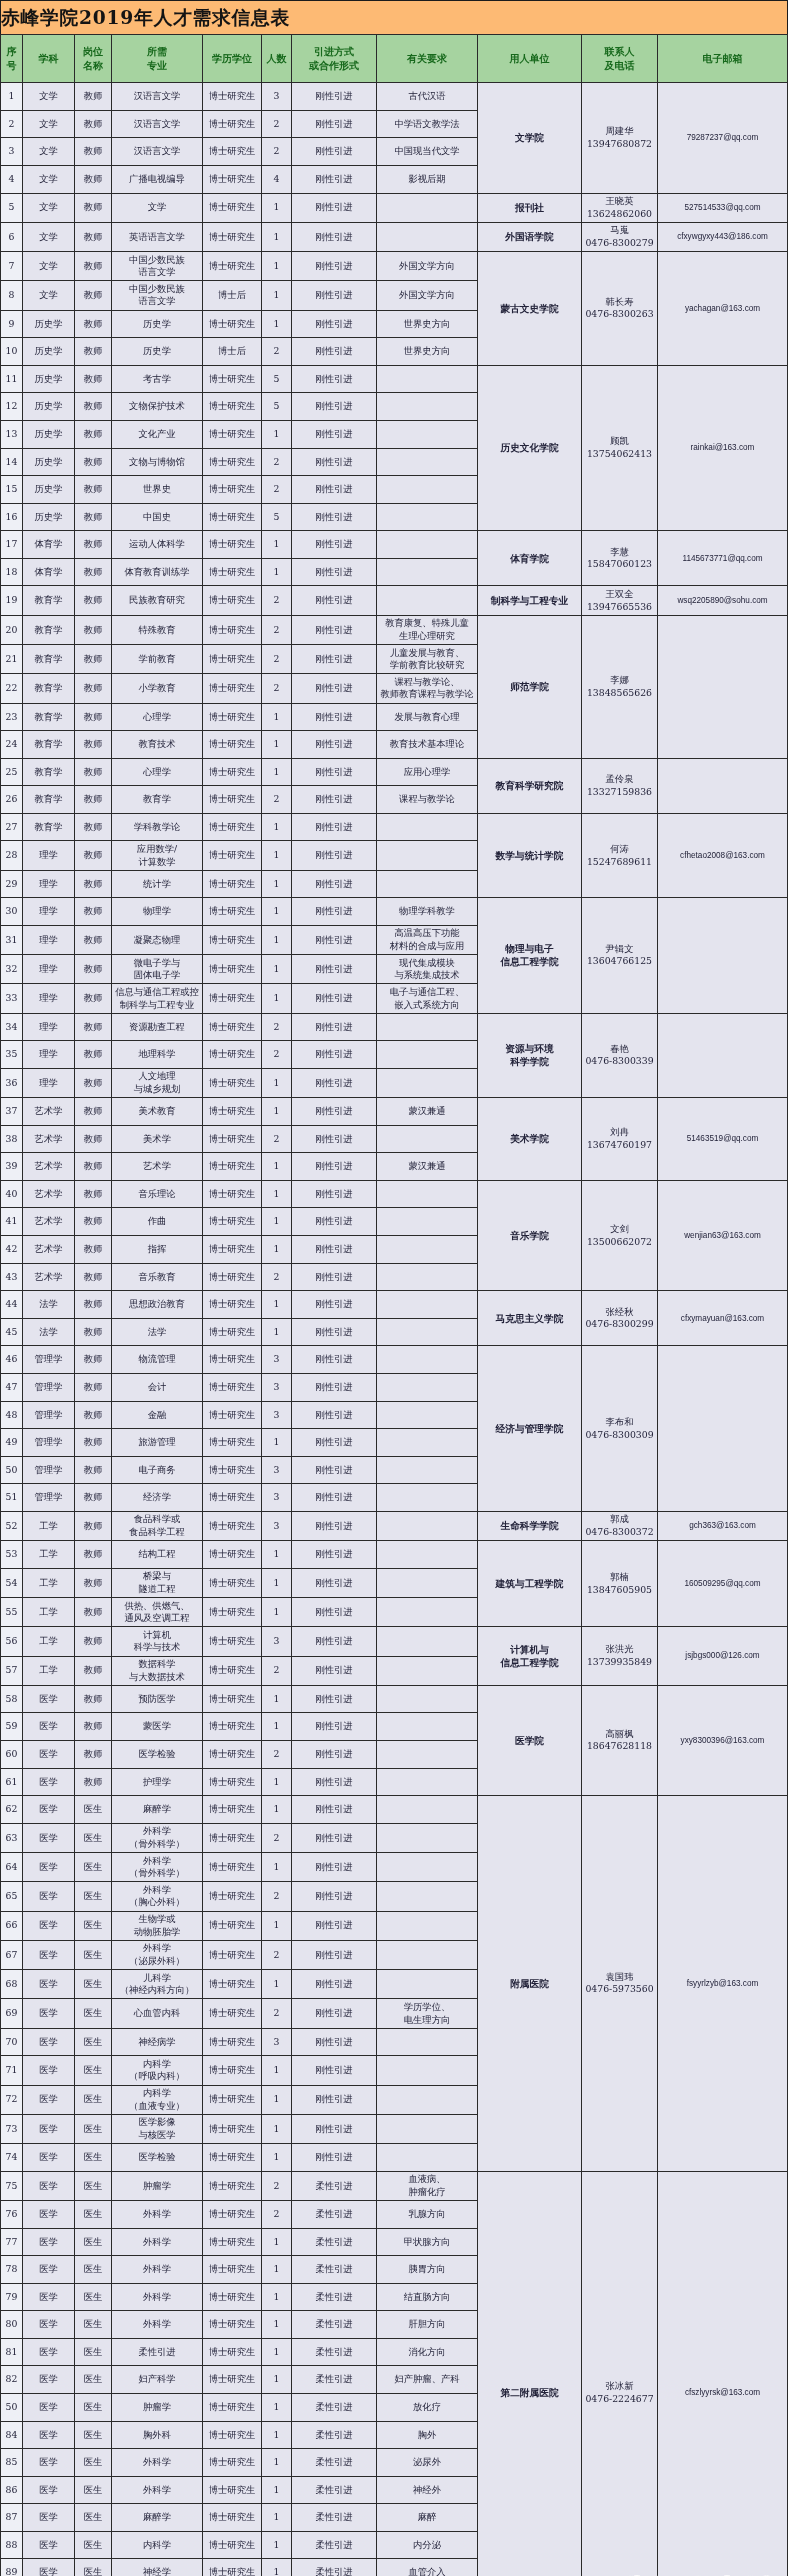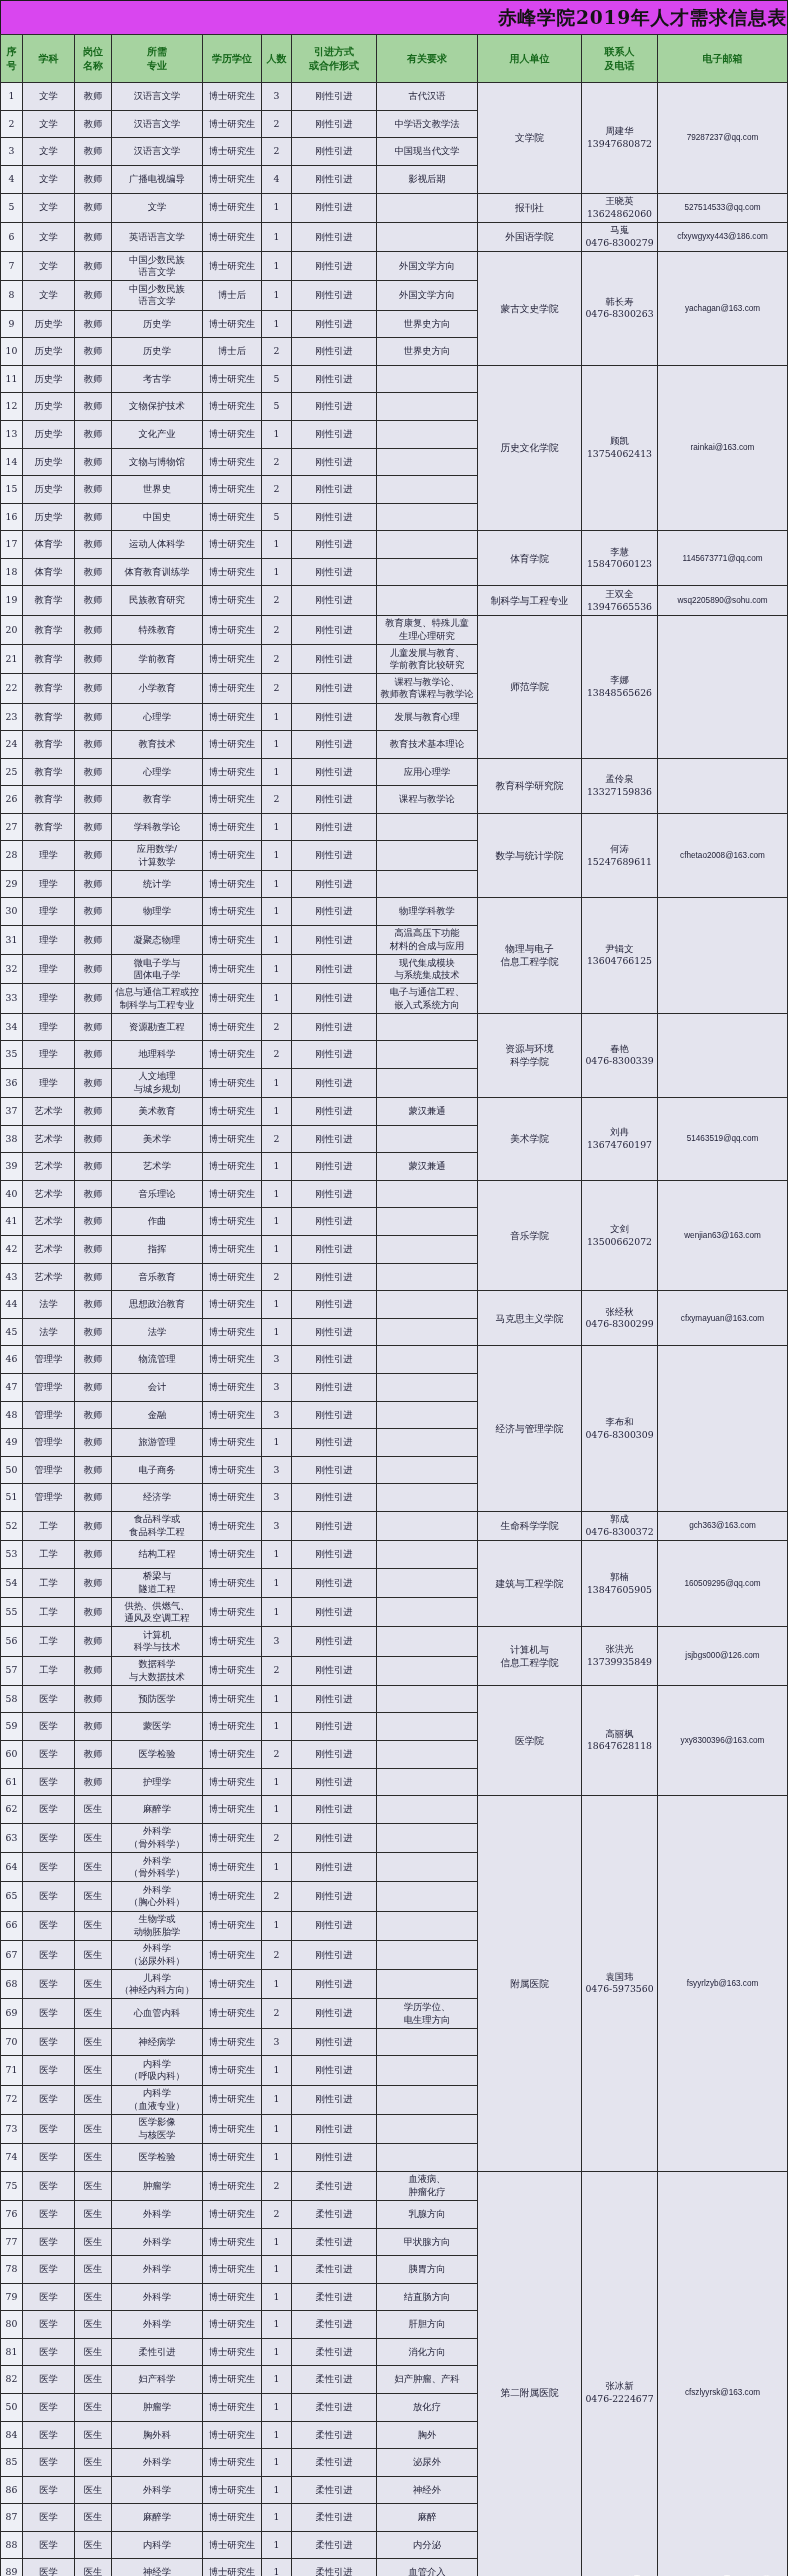--- a/index.html
+++ b/index.html
@@ -1,33 +1,33 @@
 <!DOCTYPE html>
 <html style="font-size:12.5px"><head>
 <meta charset="utf-8">
 <style>
   html,body{margin:0;padding:0;background:#f7f7f7;}
   body{font-family:"DejaVu Sans",sans-serif;}
   .page{position:relative;width:788px;background:#fdfdfd;margin:0;}
-  .title-bar{height:33px;display:flex;align-items:center;justify-content:flex-end;
-    background:#d946ef;border:1.6px solid #1c1c1c;border-bottom:none;}
+  .title-bar{height:33px;display:flex;align-items:center;justify-content:flex-start;
+    background:#fdba74;border:1.6px solid #1c1c1c;border-bottom:none;}
   .title-bar h1{margin:0;font-size:18.7px;font-weight:bold;color:#141414;
     font-family:"DejaVu Serif",serif;letter-spacing:0.8px;}
   table.req{border-collapse:collapse;table-layout:fixed;width:788px;
     font-family:"DejaVu Serif",serif;}
   table.req td,table.req th{border:0.8px solid #2a2a2a;padding:1.6px 2.3px;
     text-align:center;vertical-align:middle;word-break:break-all;
     white-space:pre-line;line-height:1.35;}
   table.req{border:1.6px solid #1c1c1c;}
   th.hdr{background:#a6d3a0;color:#17691c;font-size:10px;font-weight:bold;
     height:44px;}
   td.c{background:#e4e4ee;color:#23233a;font-size:9.3px;height:23.4px;}
   td.cnum{background:#eef0f6;}
   td.cmail{font-family:Liberation Sans, sans-serif;font-size:8.2px;}
-  td.cunit{font-size:9.7px;}
+  td.cunit{font-size:9.7px;font-weight:bold;}
   .watermark{position:absolute;right:7.8px;bottom:11px;font-size:22px;
     font-weight:bold;font-style:italic;color:#2b2b2b;letter-spacing:0.8px;
     font-family:"DejaVu Sans",sans-serif;
     text-shadow:-1.6px -1.6px 0 #fff,1.6px -1.6px 0 #fff,-1.6px 1.6px 0 #fff,1.6px 1.6px 0 #fff,
       0 1.6px 0 #fff,0 -1.6px 0 #fff,1.6px 0 0 #fff,-1.6px 0 0 #fff;}
 </style>
 </head>
 <body>
 
 <div class="page">

